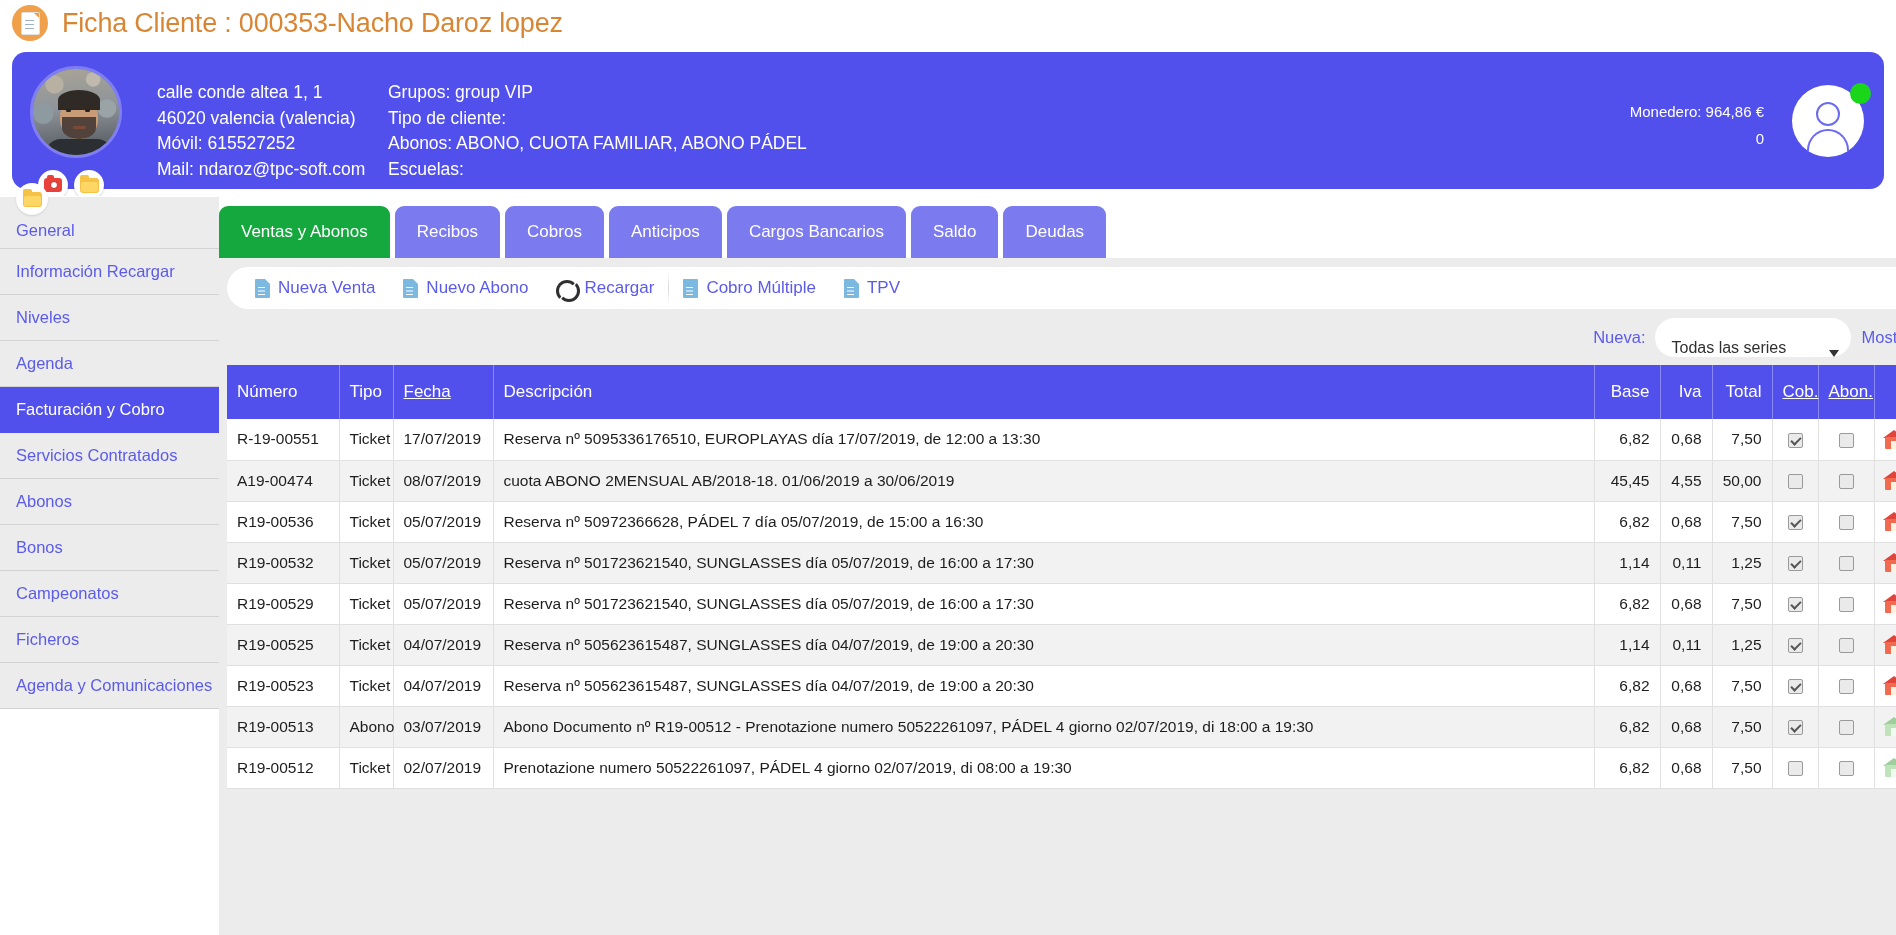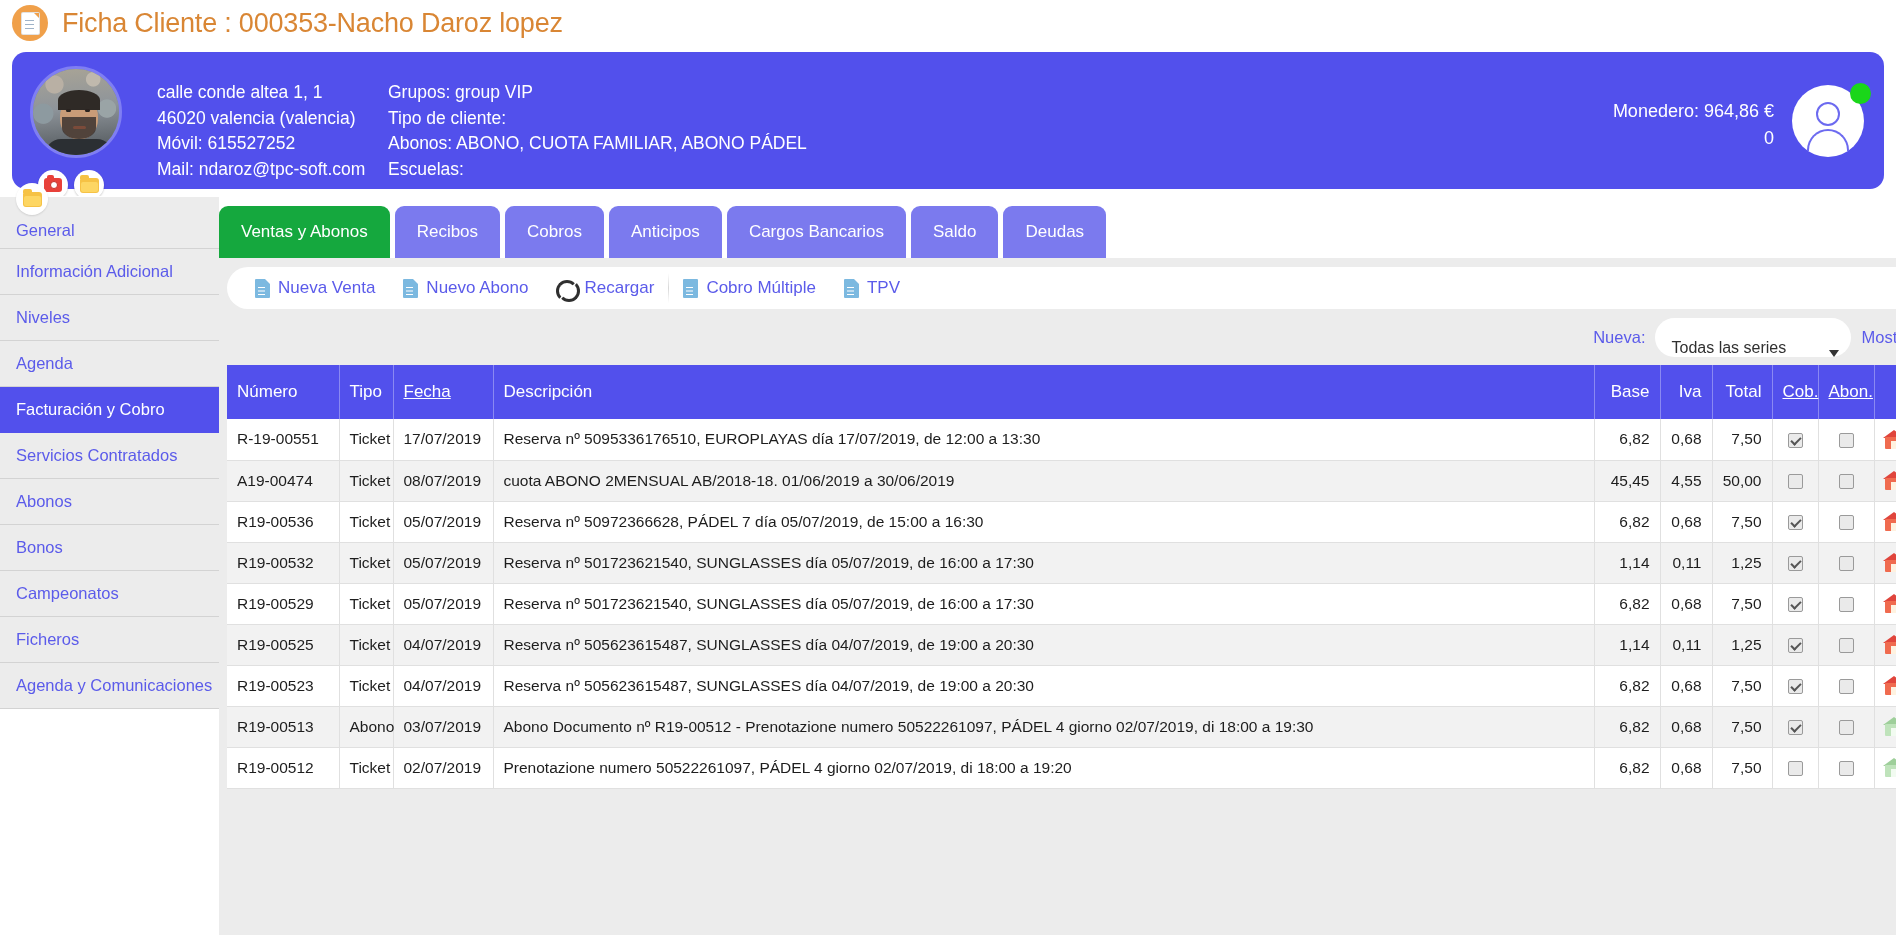--- a/index.html
+++ b/index.html
@@ -130,23 +130,23 @@
     position: absolute;
     font-size: 17.5px;
     line-height: 25.5px;
     white-space: nowrap;
   }
   .info-col-1 { left: 145px; top: 28px; }
   .info-col-2 { left: 376px; top: 28px; }
 
   .monedero {
     position: absolute;
-    right: 110px; top: 46px;
+    right: 120px; top: 46px;
     text-align: right;
-    font-size: 18px;
+    font-size: 15px;
     line-height: 27px;
   }
   .user-circle {
     position: absolute;
     right: 20px; top: 33px;
     width: 72px; height: 72px;
     border-radius: 50%;
     background: #ffffff;
   }
   .user-circle .uhead {
@@ -498,21 +498,21 @@
 
 <div class="sidebar">
   <div class="sidebar-folder-badge">
     <div class="folder"></div>
   </div>
   <div id="sidebar-items">
       <div class="side-item first">
         <span>General</span>
       </div>
       <div class="side-item">
-        <span>Información Adicional</span>
+        <span>Información Recargar</span>
       </div>
       <div class="side-item">
         <span>Niveles</span>
       </div>
       <div class="side-item">
         <span>Agenda</span>
       </div>
       <div class="side-item active">
         <span>Facturación y Cobro</span>
       </div>
@@ -764,21 +764,21 @@
               <td class="icn ctr"><span class="ricon ico-house g"><span class="roof"></span><span class="walls"></span><span class="door"></span></span></td>
               <td class="icn ctr"><span class="ricon ico-money pale"><span class="bill"></span><span class="coin"></span></span></td>
               <td class="icn ctr"><span class="ricon ico-note"><span class="pg"></span><span class="pg2"></span><span class="ln"></span></span></td>
               <td class="icn ctr"><span class="ricon ico-edit"><span class="pg"></span><span class="ln"></span><span class="pen"></span><span class="tip"></span></span></td>
               <td class="icn ctr"><span class="ricon ico-print"><span class="top"></span><span class="mid"></span><span class="bot"></span></span></td>
             </tr>
             <tr>
               <td>R19-00512</td>
               <td>Ticket</td>
               <td>02/07/2019</td>
-              <td>Prenotazione numero 50522261097, PÁDEL 4 giorno 02/07/2019, di 18:00 a 19:20</td>
+              <td>Prenotazione numero 50522261097, PÁDEL 4 giorno 02/07/2019, di 08:00 a 19:30</td>
               <td class="num">6,82</td>
               <td class="num">0,68</td>
               <td class="num">7,50</td>
               <td class="ctr"><span class="chk"></span></td>
               <td class="ctr"><span class="chk"></span></td>
               <td class="icn ctr"><span class="ricon ico-house g"><span class="roof"></span><span class="walls"></span><span class="door"></span></span></td>
               <td class="icn ctr"><span class="ricon ico-money pale"><span class="bill"></span><span class="coin"></span></span></td>
               <td class="icn ctr"><span class="ricon ico-note"><span class="pg"></span><span class="pg2"></span><span class="ln"></span></span></td>
               <td class="icn ctr"><span class="ricon ico-edit"><span class="pg"></span><span class="ln"></span><span class="pen"></span><span class="tip"></span></span></td>
               <td class="icn ctr"><span class="ricon ico-print"><span class="top"></span><span class="mid"></span><span class="bot"></span></span></td>

